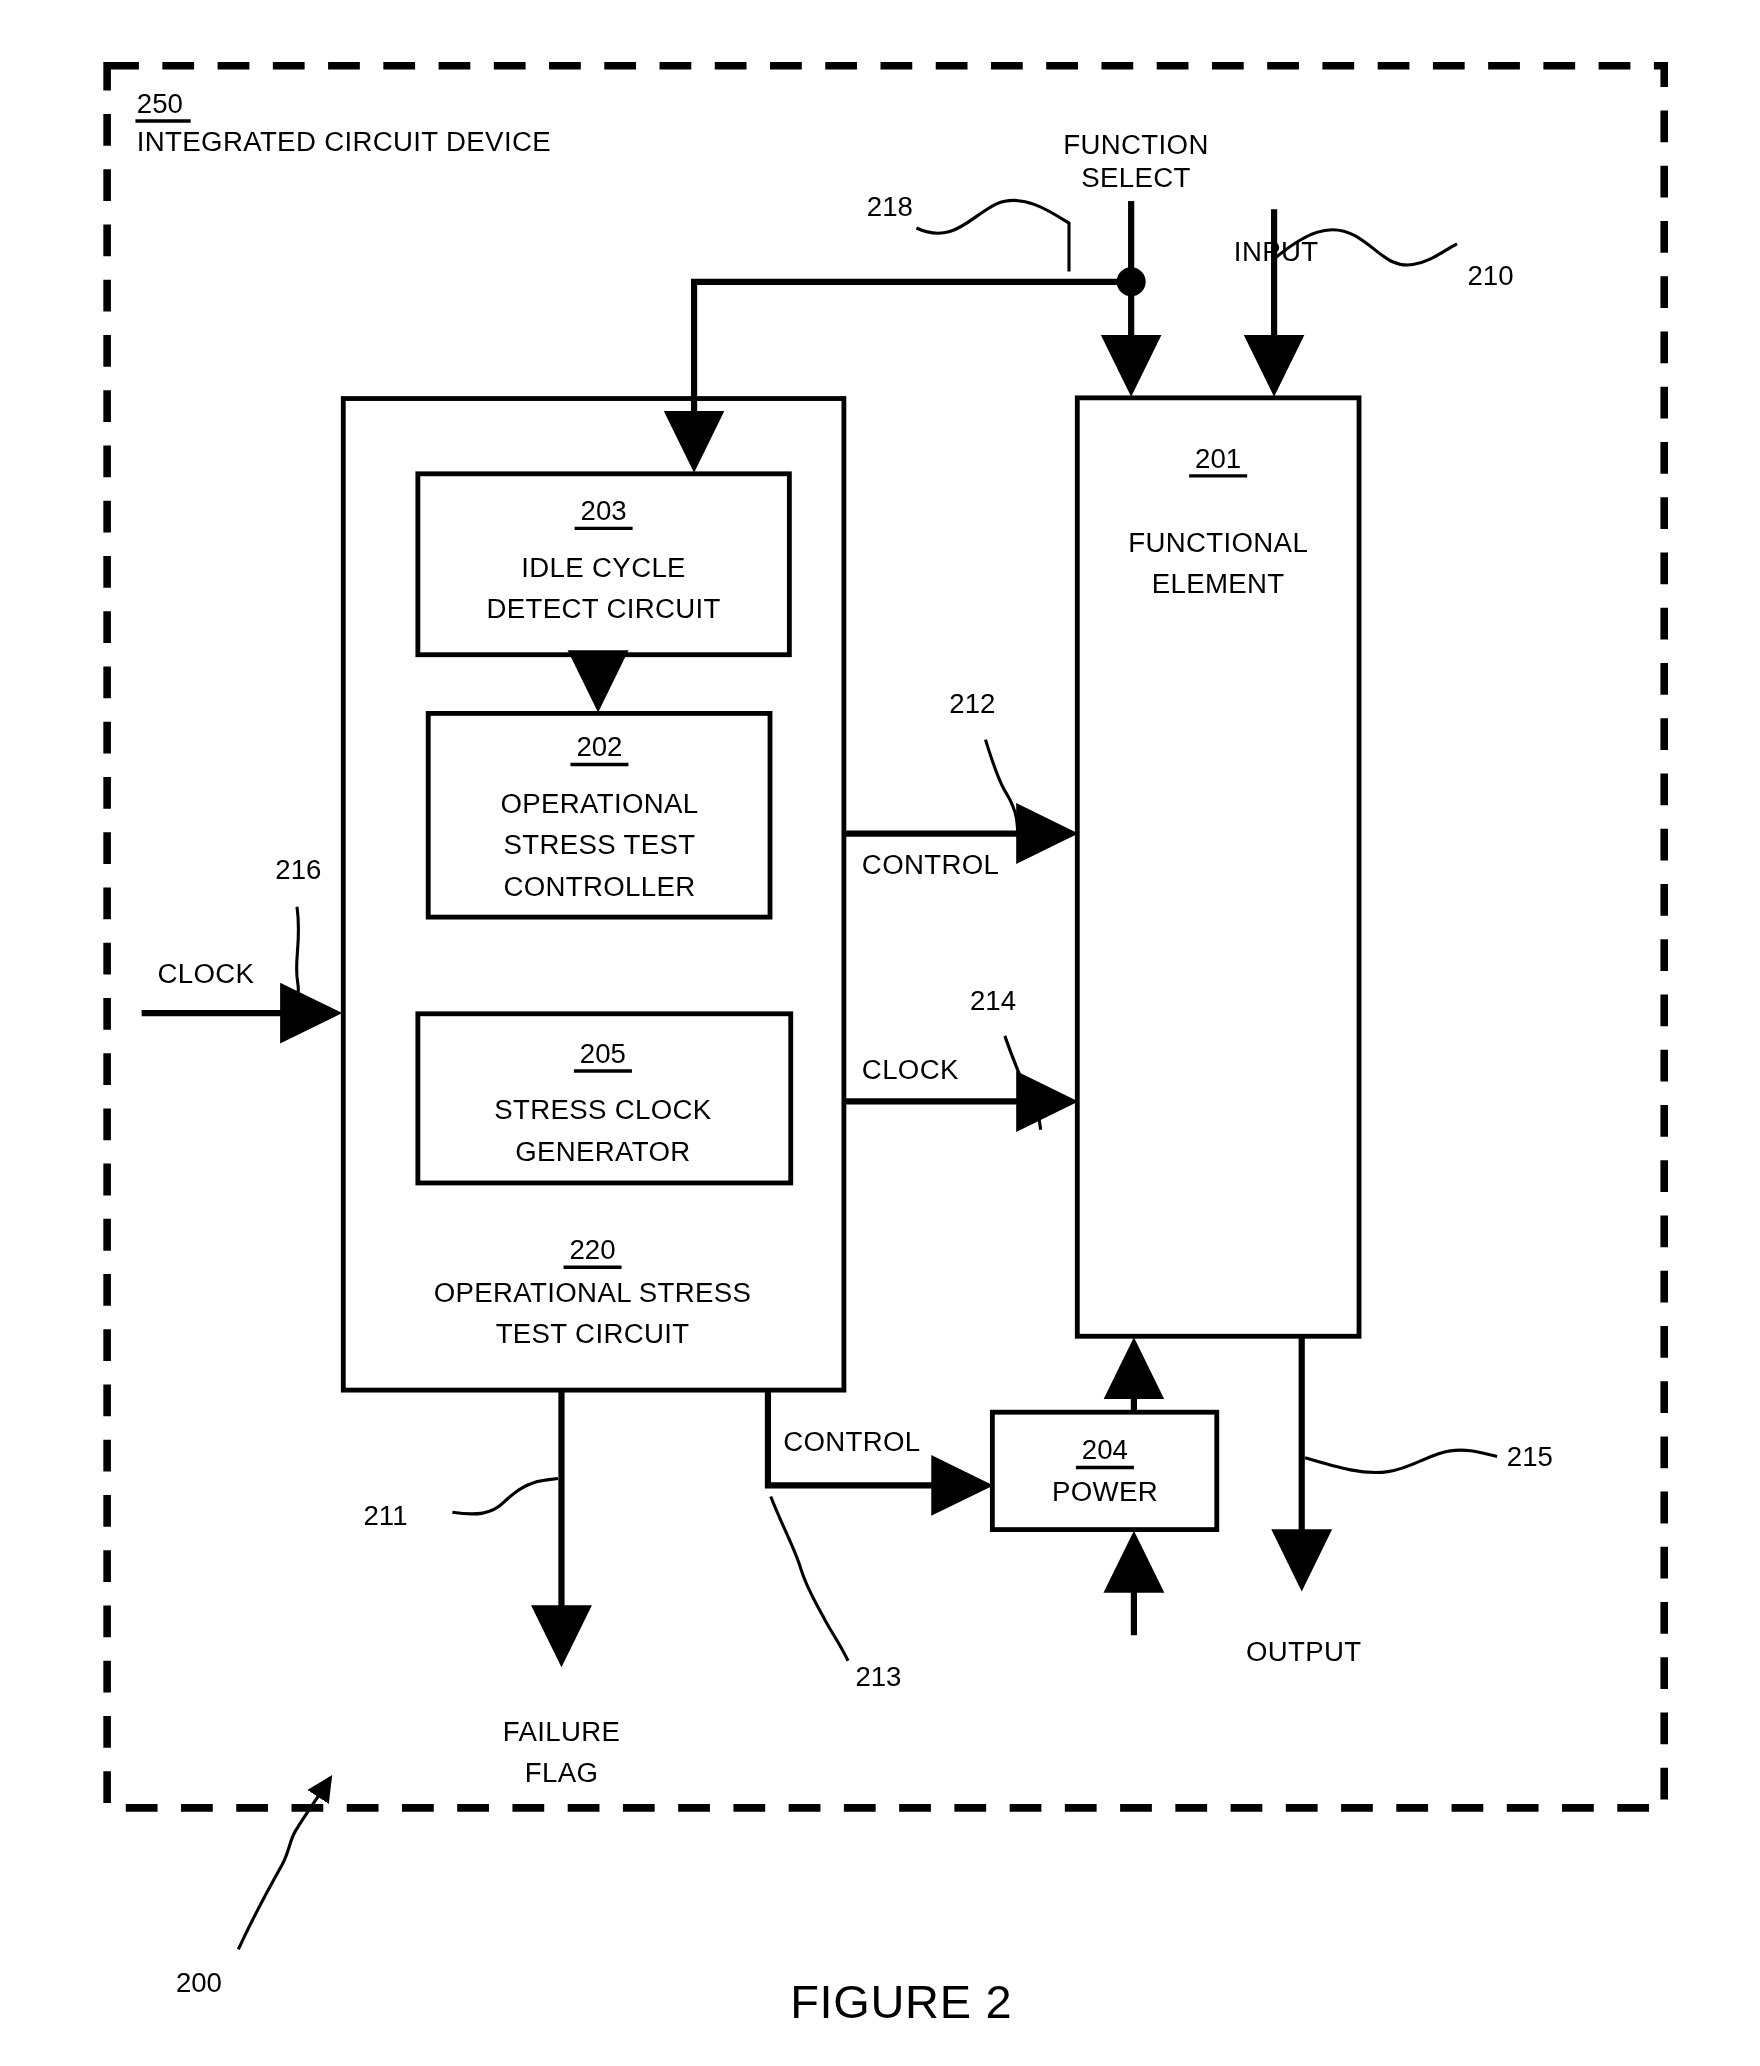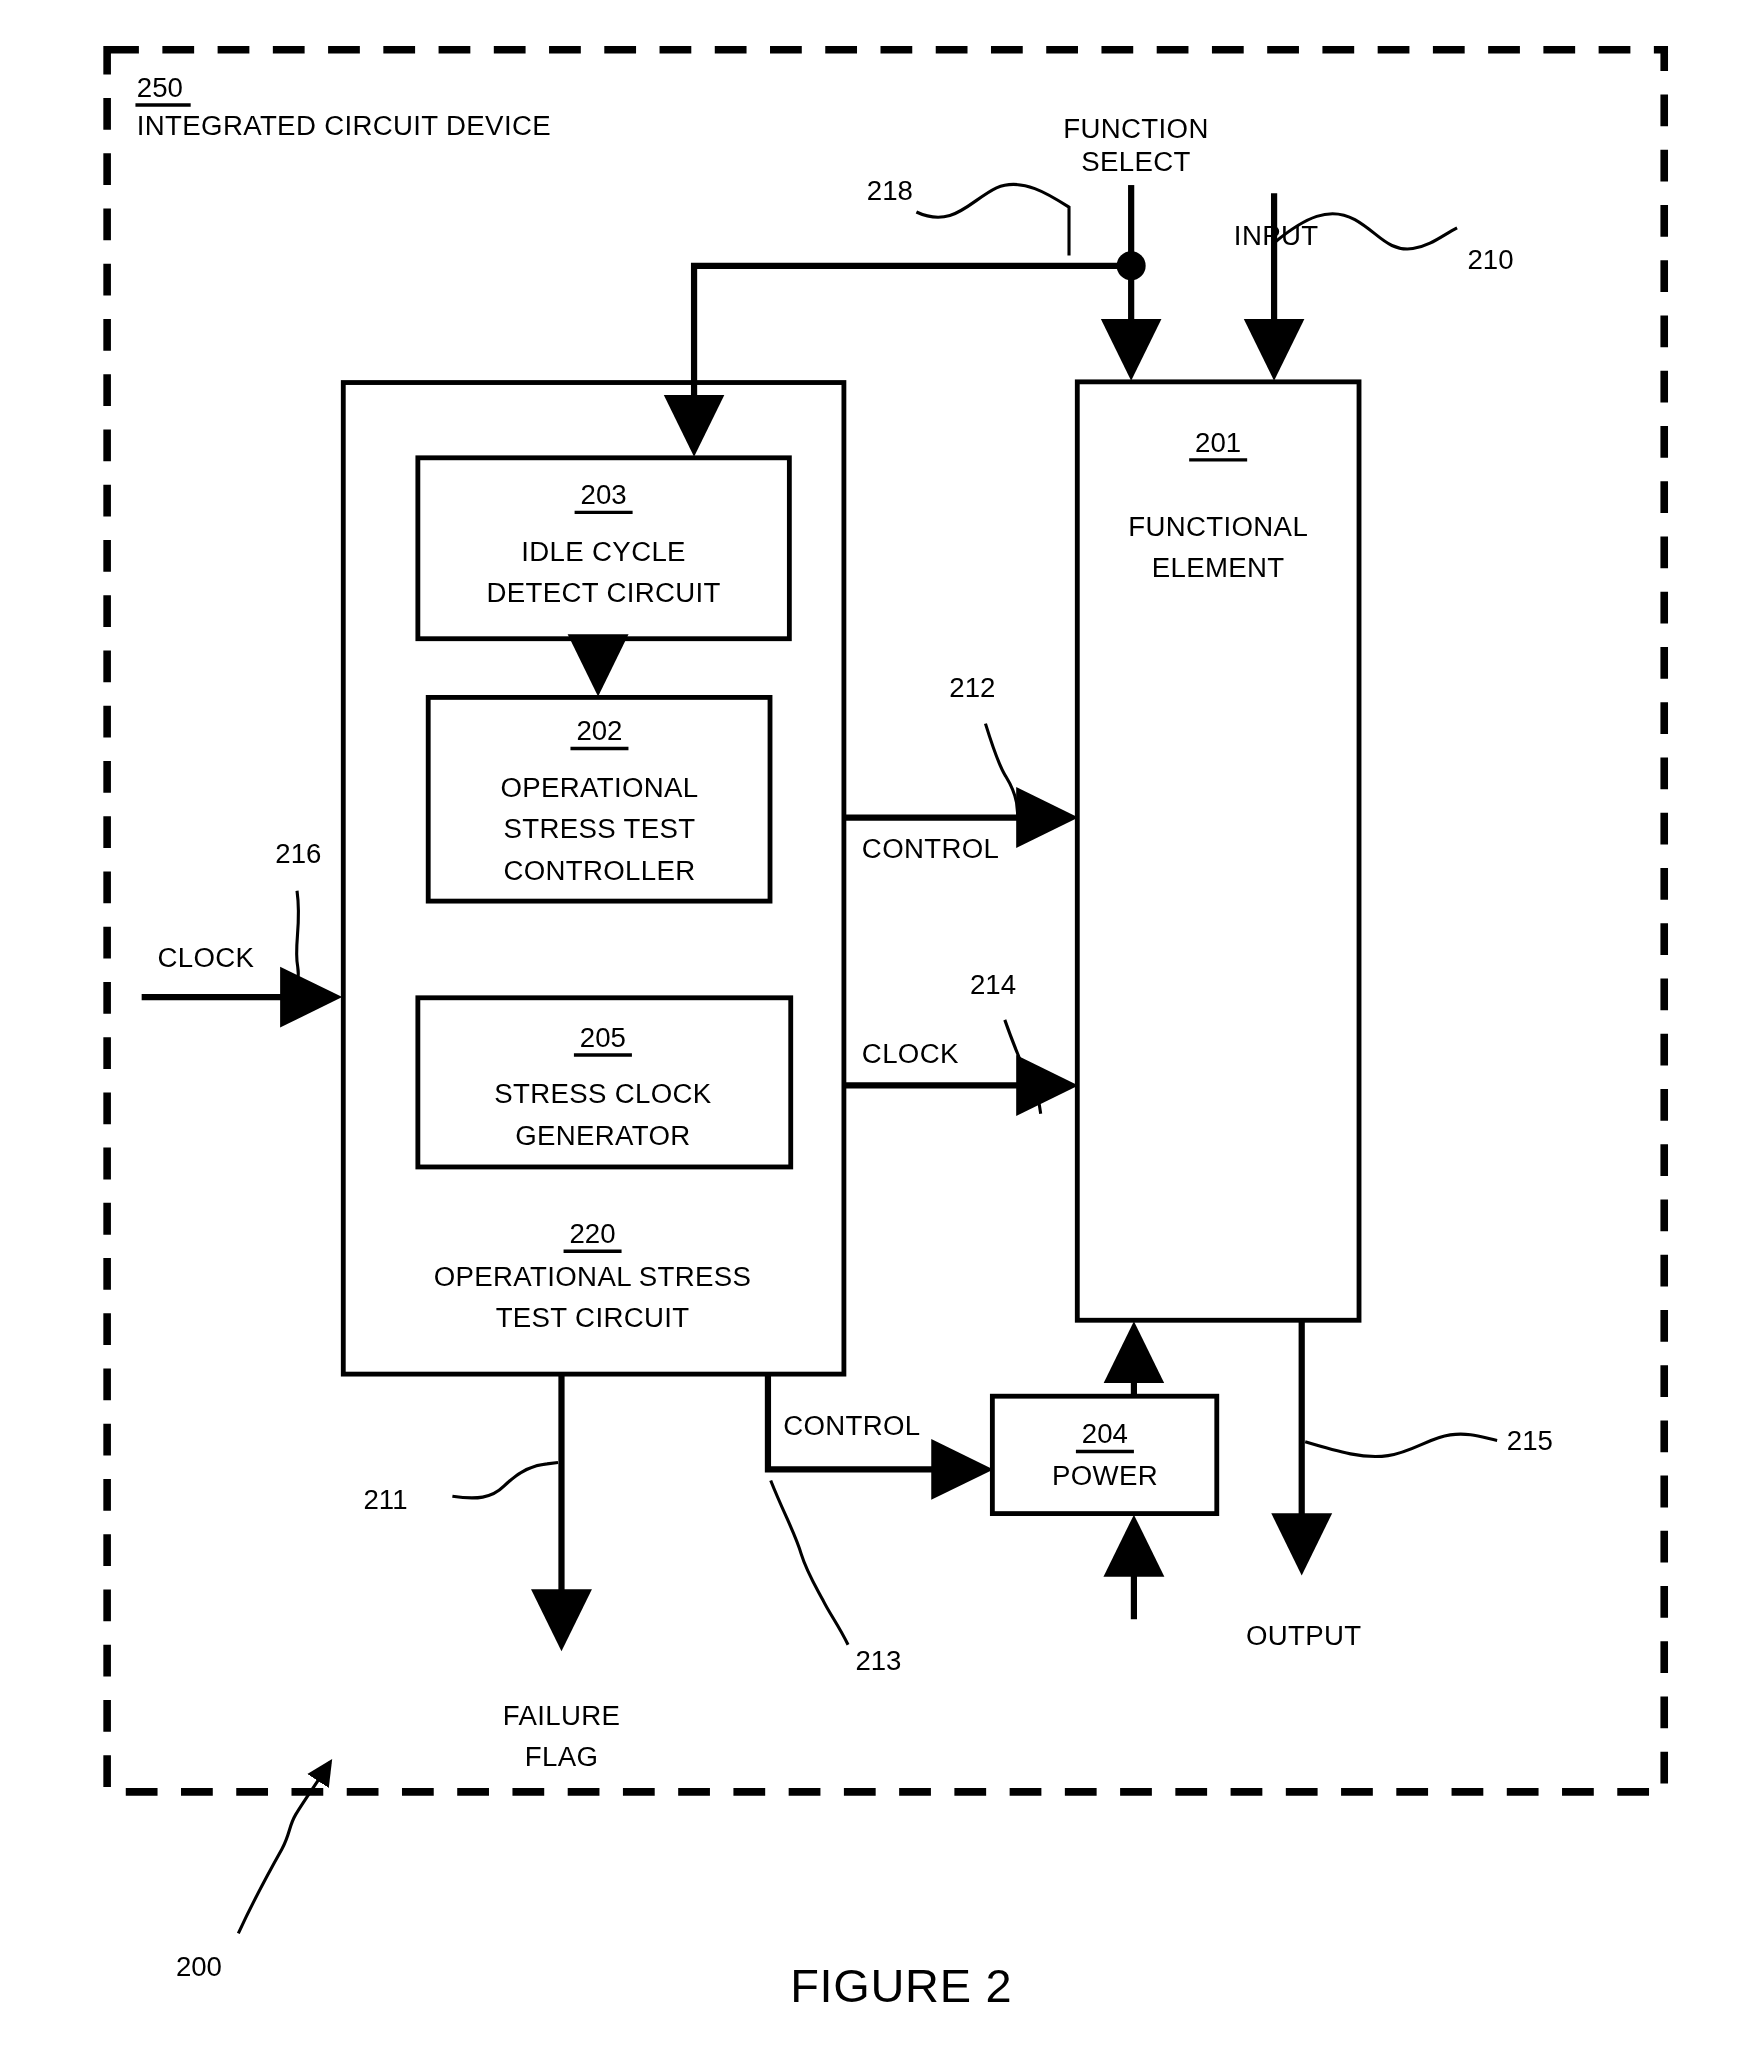--- a/index.html
+++ b/index.html
@@ -1,17 +1,17 @@
 <!DOCTYPE html>
 <html style="font-size:11px"><head>
 <meta charset="utf-8">
 <style>
   html,body{margin:0;padding:0;background:#ffffff;}
   body{width:1761px;height:2066px;overflow:hidden;font-family:"Liberation Sans",sans-serif;}
-  #stage{position:relative;width:1761px;height:1594px;background:#fff;}
+  #stage{position:relative;width:1761px;height:1594px;background:#fff;margin-top:16px;}
   svg#fig{position:absolute;left:0;top:0;width:1761px;height:2066px;display:block;}
   text{font-family:"Liberation Sans",sans-serif;fill:#000;}
   .lbl{font-size:40px;letter-spacing:0.5px;}
   .num{font-size:40px;}
   .figtitle{font-size:68px;letter-spacing:1px;}
   .thick{stroke:#000;stroke-width:9;fill:none;}
   .boxline{stroke:#000;stroke-width:7;fill:none;}
   .dashed{stroke:#000;stroke-width:11;fill:none;stroke-dasharray:46 34;}
   .leader{stroke:#000;stroke-width:4.5;fill:none;}
   .ul{stroke:#000;stroke-width:5;fill:none;}

